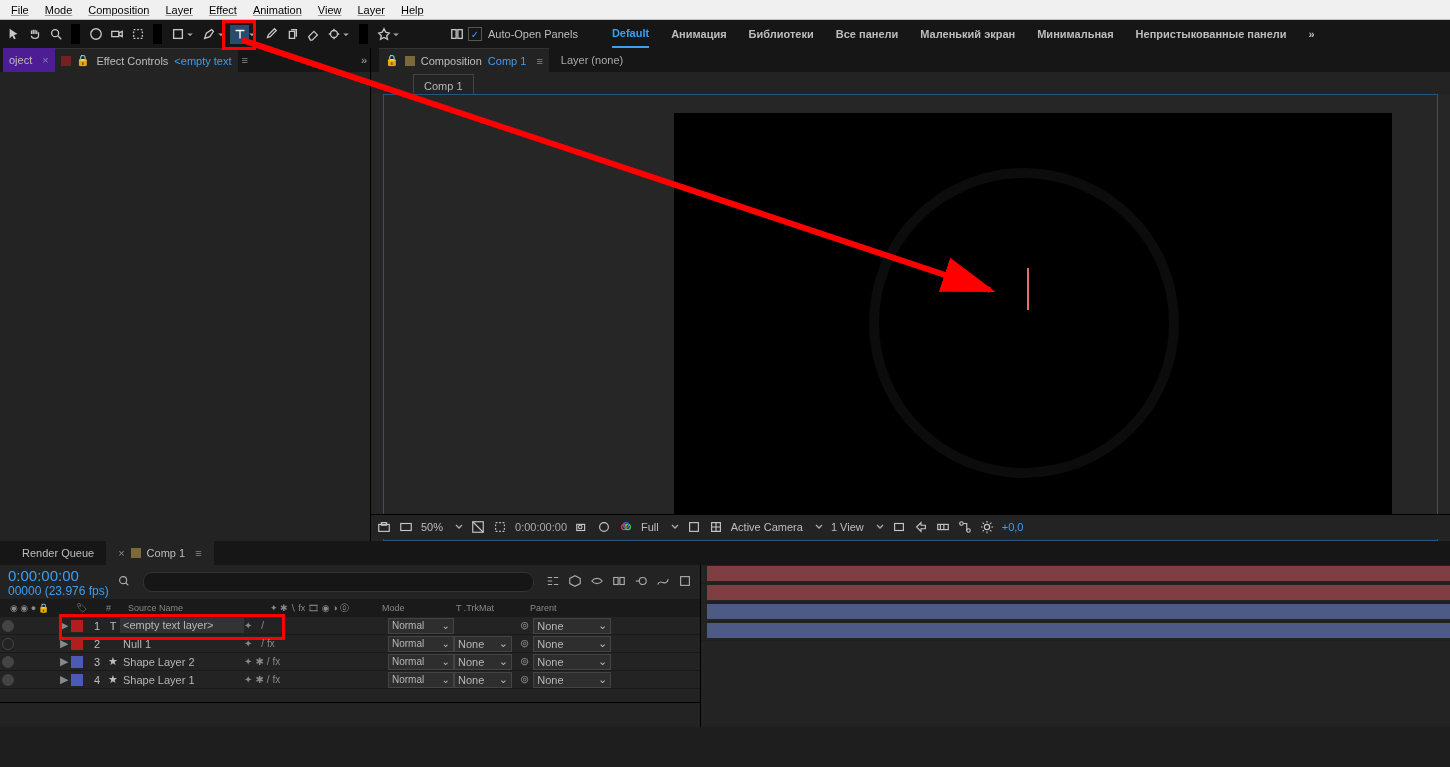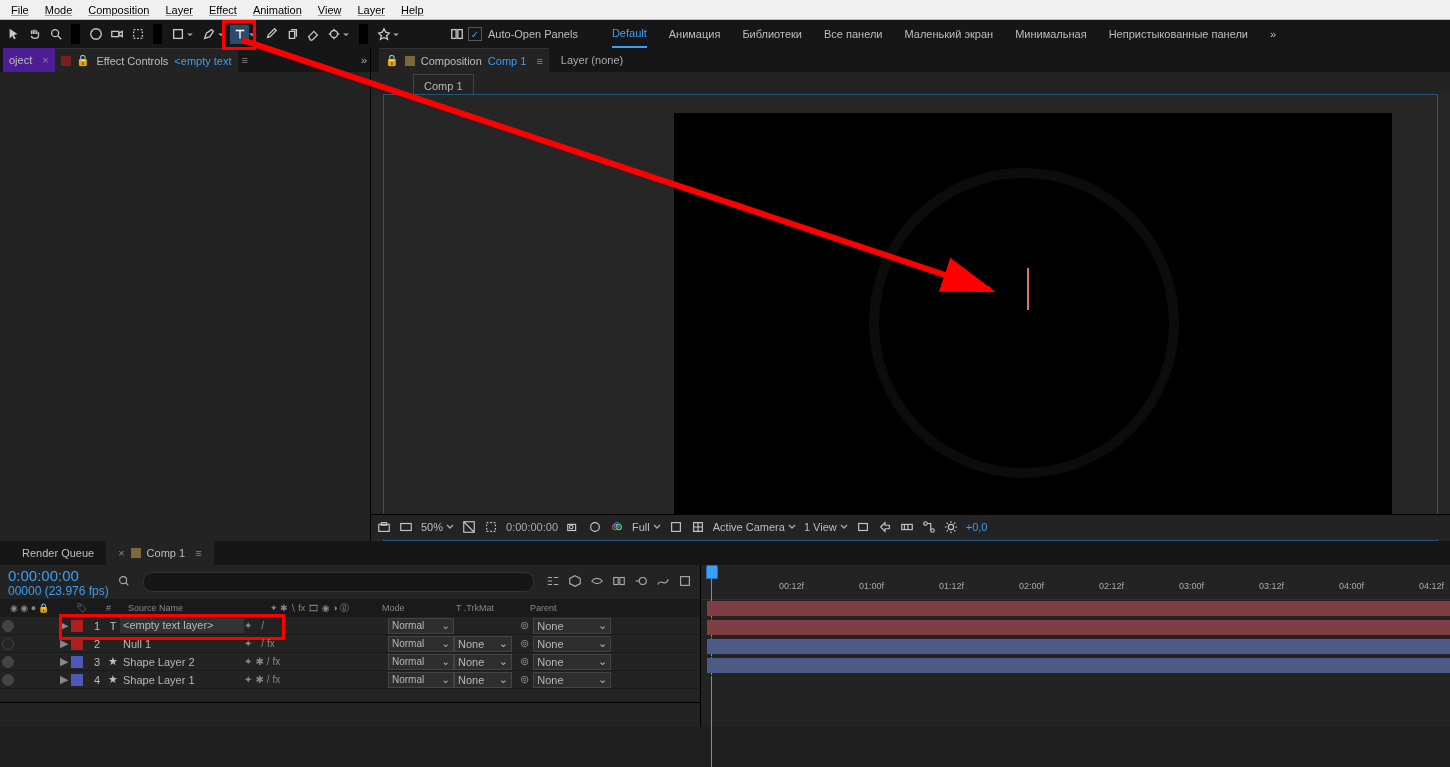--- a/index.html
+++ b/index.html
@@ -7,21 +7,21 @@
 .menubar .mi{padding:1px 8px;text-decoration:underline;text-decoration-color:rgba(0,0,0,0.35);}
 .toolbar{height:28px;background:#161616;display:flex;align-items:center;padding:0 4px;gap:2px;position:relative;}
 .ticon{width:19px;height:19px;display:flex;align-items:center;justify-content:center;color:#c7c7c7;}
 .ticon svg{width:14px;height:14px;stroke:#c7c7c7;fill:none;stroke-width:1.5;}
 .toolbar .sep{width:1px;height:20px;background:#000;margin:0 4px;}
 .chev{margin-left:-2px;margin-right:4px;}
 .chev svg{width:6px;height:6px;stroke:#aaa;fill:#aaa;}
 .checkbox{display:flex;align-items:center;gap:6px;color:#bdbdbd;}
 .checkbox .box{width:12px;height:12px;border:1px solid #555;display:flex;align-items:center;justify-content:center;color:#3a9ff5;font-size:10px;}
 .ws{display:flex;gap:22px;margin-left:32px;height:100%;align-items:center;}
-.ws .wi{color:#bdbdbd;height:100%;display:flex;align-items:center;}
+.ws .wi{color:#bdbdbd;height:100%;display:flex;align-items:center;font-weight:bold;}
 .ws .wi.active{color:#3a9ff5;border-bottom:2px solid #3a9ff5;box-sizing:border-box;}
 .highlight{position:absolute;border:3px solid #ff0000;pointer-events:none;}
 .panels{display:flex;height:493px;}
 .left{width:370px;background:#232323;display:flex;flex-direction:column;border-right:1px solid #000;}
 .paneltabs{height:24px;background:#161616;display:flex;align-items:center;padding:0 3px;}
 .tab{height:24px;display:flex;align-items:center;padding:0 6px;gap:6px;background:#232323;border-top:1px solid #333;color:#bdbdbd;}
 .tab .close{color:#888;margin-left:4px;}
 .tab .lock{color:#888;}
 .tab.inactive{background:#4c1d95;border:none;}
 .tablink{color:#3a9ff5;}
@@ -30,21 +30,21 @@
 .left-body{flex:1;background:#232323;}
 .right{flex:1;background:#262626;display:flex;flex-direction:column;position:relative;min-width:0;}
 .rtabs{height:24px;background:#161616;display:flex;align-items:center;padding:0 8px;gap:12px;}
 .comptab{height:22px;background:#232323;border:1px solid #444;border-bottom:none;display:inline-flex;align-items:center;padding:0 10px;margin-top:2px;margin-left:42px;}
 .viewer{flex:1;position:relative;background:#262626;overflow:hidden;}
 .viewport{position:absolute;left:12px;top:0;right:12px;bottom:0;border:1px solid #26567d;box-sizing:border-box;}
 .canvas{position:absolute;left:290px;top:18px;width:718px;height:404px;background:#000;}
 .circle{position:absolute;width:310px;height:310px;border:10px solid #0c0c0c;border-radius:50%;left:195px;top:55px;box-sizing:border-box;}
 .caret{position:absolute;width:1.5px;height:42px;background:#e46e6e;left:353px;top:155px;}
 .vbar{height:24px;background:#232323;border-top:1px solid #000;position:absolute;bottom:2px;left:0;right:0;display:flex;align-items:center;padding:0 6px;gap:8px;color:#bdbdbd;overflow:hidden;white-space:nowrap;}
-.vbar .it{display:flex;align-items:center;gap:3px;}
+.vbar .it{display:flex;align-items:center;gap:12px;}
 .vbar svg{width:14px;height:14px;stroke:#c7c7c7;fill:none;stroke-width:1.3;}
 .smallchev svg{width:8px;height:8px;}
 .vbar .num{color:#3a9ff5;}
 .timeline{height:186px;background:#161616;display:flex;flex-direction:column;}
 .tltabs{height:24px;display:flex;align-items:center;padding:0 10px;}
 .tltab{height:24px;display:flex;align-items:center;padding:0 12px;gap:6px;color:#bdbdbd;}
 .tltab.active{background:#232323;}
 .tlbody{flex:1;display:flex;background:#232323;}
 .tlleft{width:700px;display:flex;flex-direction:column;border-right:1px solid #000;}
 .tlhdr{height:34px;display:flex;align-items:center;padding:0 8px;gap:8px;}
@@ -553,35 +553,20 @@
               <span class="dd" style="width:70px;height:14px;background:#2e2e2e;border:1px solid #444;display:flex;align-items:center;justify-content:space-between;padding:0 3px;">
                 <span>None</span>
                 <span>⌄</span>
               </span>
             </span>
         </div>
       </div>
       <div class="tlfoot"></div>
     </div>
     <div class="tlright">
-      <div class="ruler">
-        <div class="cti">
-            <div class="head"></div>
-            <div class="line"></div>
-          </div>
-        <span class="tick" style="left:78px">00:12f</span>
-        <span class="tick" style="left:158px">01:00f</span>
-        <span class="tick" style="left:238px">01:12f</span>
-        <span class="tick" style="left:318px">02:00f</span>
-        <span class="tick" style="left:398px">02:12f</span>
-        <span class="tick" style="left:478px">03:00f</span>
-        <span class="tick" style="left:558px">03:12f</span>
-        <span class="tick" style="left:638px">04:00f</span>
-        <span class="tick" style="left:718px">04:12f</span>
-      </div>
       <div class="track-row">
           <div class="bar r"></div>
         </div>
       <div class="track-row">
           <div class="bar r"></div>
         </div>
       <div class="track-row">
           <div class="bar b"></div>
         </div>
       <div class="track-row">

